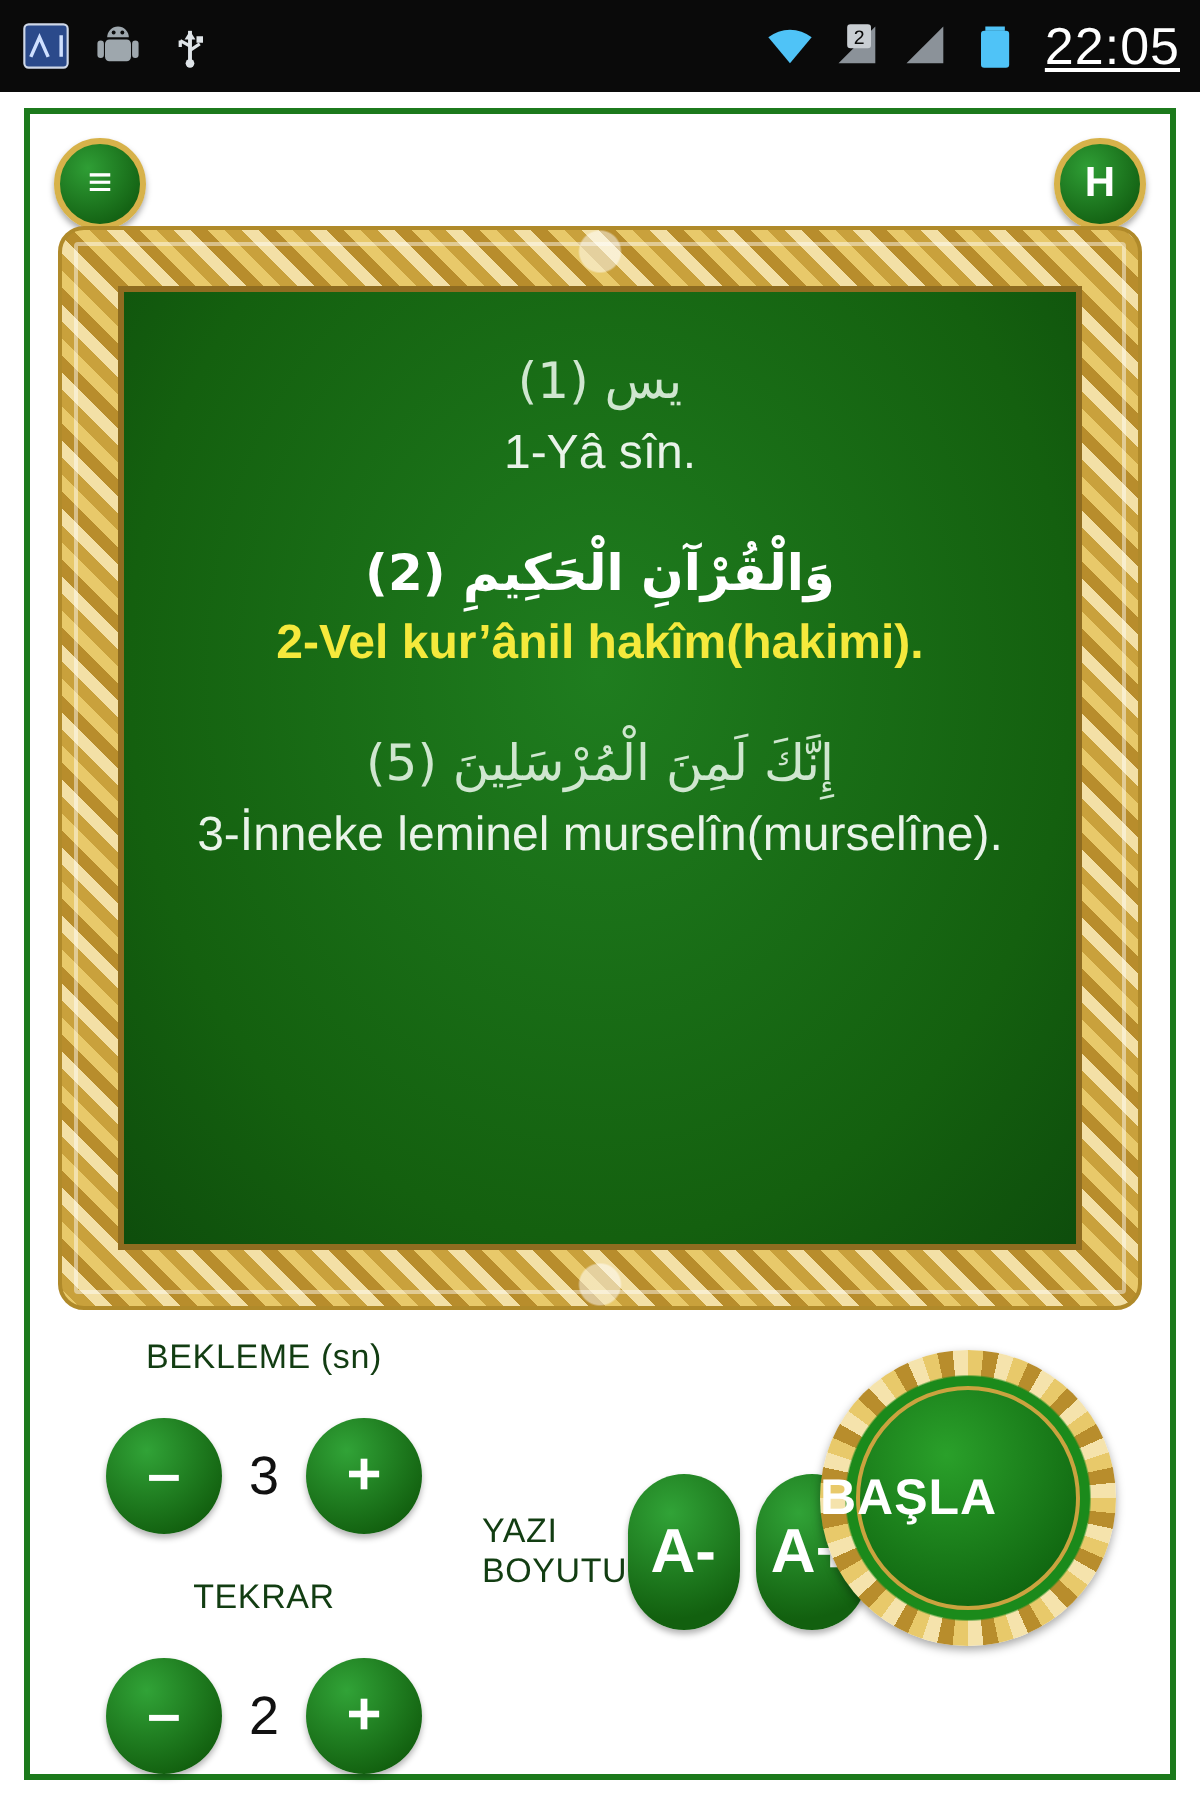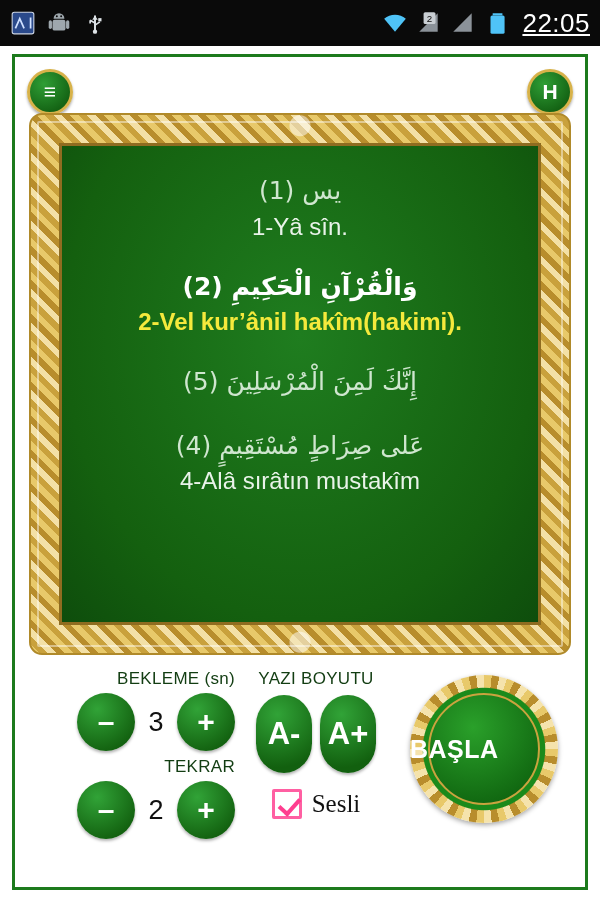--- a/index.html
+++ b/index.html
@@ -117,22 +117,22 @@
   .verse.active .tr { color: #f5e93c; font-weight: bold; }
   .spacer { height: 16px; }
 
   
   .controls {
     flex: 1;
     display: flex;
     padding: 8px 14px 0 14px;
     gap: 6px;
   }
-  .col-left { width: 206px; display: flex; flex-direction: column; align-items: flex-end; }
-  .col-mid  { width: 150px; display: flex; flex-direction: column; align-items: center; }
+  .col-left { width: 206px; display: flex; flex-direction: column; align-items: center; gap: 16px; }
+  .col-mid  { width: 150px; display: flex; flex-direction: row; align-items: center; }
   .col-right{ flex: 1; display: flex; align-items: flex-start; justify-content: center; padding-top: 12px; }
 
   .ctl-label {
     font-size: 17px; color: #123d12; letter-spacing: 0.3px;
     margin: 6px 0 4px 0; font-family: "Liberation Sans", sans-serif;
   }
   .stepper { display: flex; align-items: center; gap: 8px; }
   .circle-btn {
     width: 58px; height: 58px; border-radius: 50%;
     background: radial-gradient(circle at 35% 28%, #31a337, #12600f 78%);
@@ -259,27 +259,24 @@
         <div class="spacer"></div>
 
         <div class="verse active">
           <div class="ar">وَالْقُرْآنِ الْحَكِيمِ (2)</div>
           <div class="tr">2-Vel kur’ânil hakîm(hakimi).</div>
         </div>
         <div class="spacer"></div>
 
         <div class="verse">
           <div class="ar">إِنَّكَ لَمِنَ الْمُرْسَلِينَ (5)</div>
+          <div class="tr">3-İnneke leminel murselîn(murselîne).</div>
         </div>
         <div class="spacer"></div>
 
-        <div class="verse">
-          <div class="ar">عَلى صِرَاطٍ مُسْتَقِيمٍ (4)</div>
-          <div class="tr">4-Alâ sırâtın mustakîm</div>
-        </div>
 
       </div>
     </div>
 
     <div class="controls">
 
       <div class="col-left">
         <div class="ctl-label">BEKLEME (sn)</div>
         <div class="stepper">
           <div class="circle-btn">–</div>

